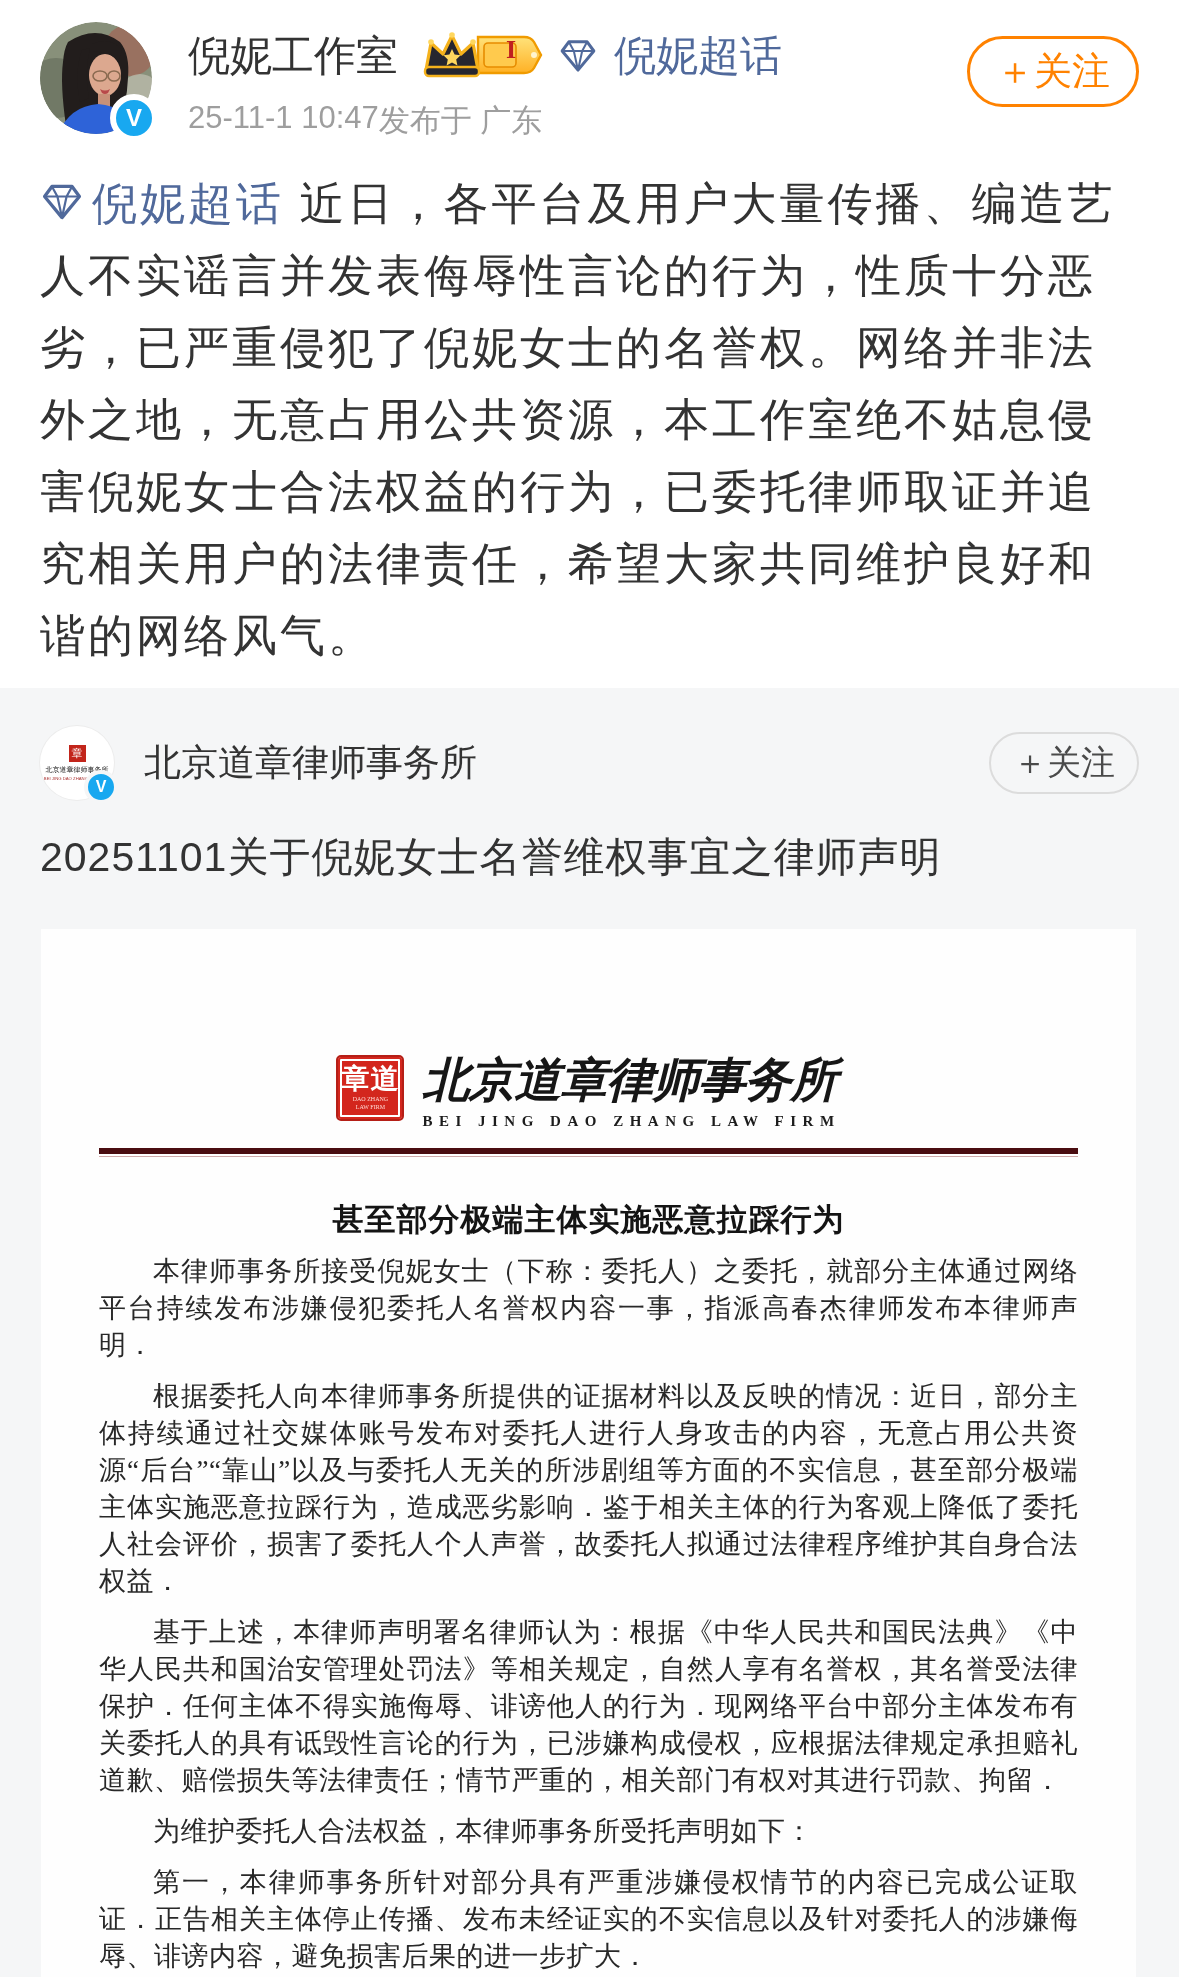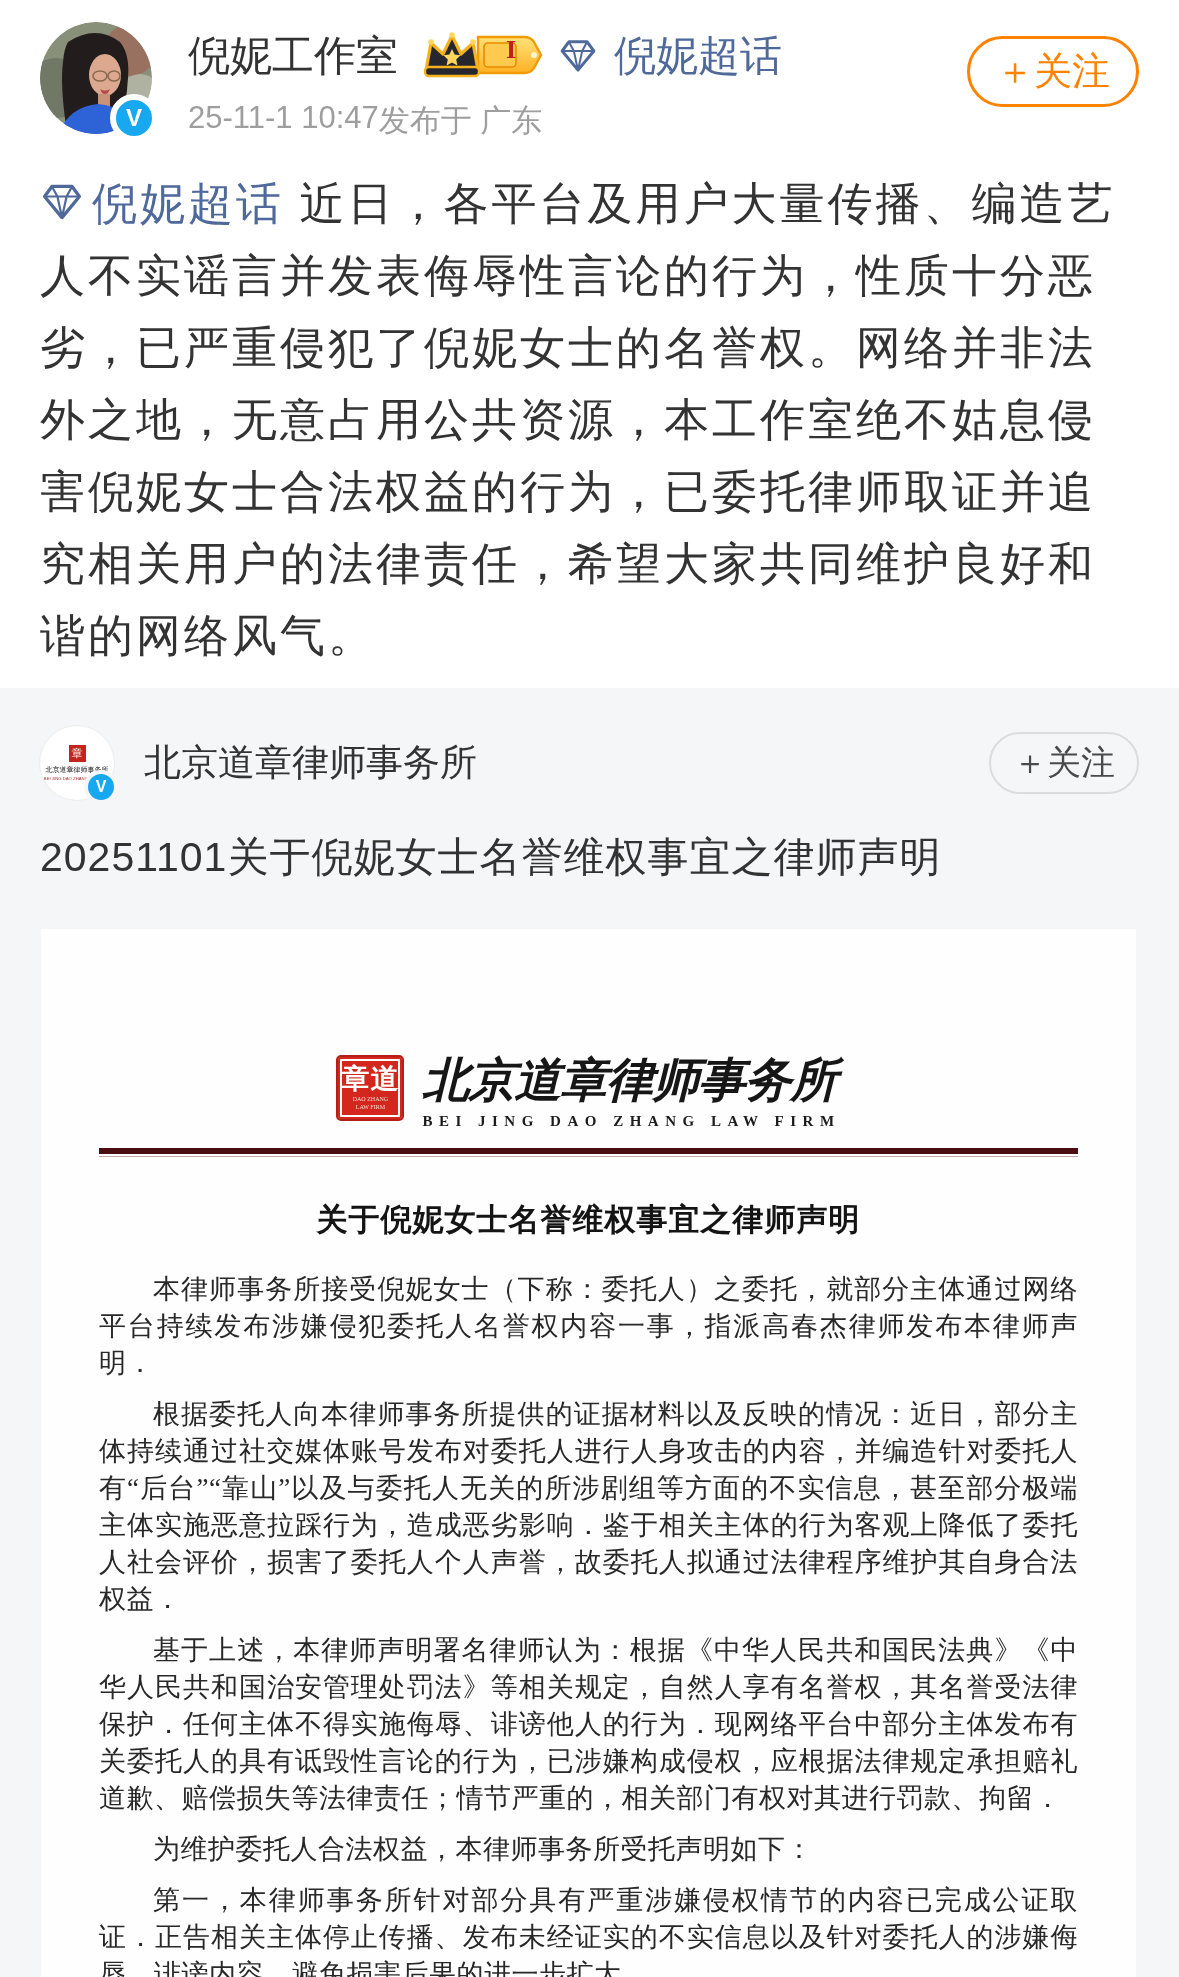--- a/index.html
+++ b/index.html
@@ -55,21 +55,21 @@
         box-shadow:inset 0 0 0 2px #d3261d, inset 0 0 0 4px #ffffff;}
   .seal-chars{color:#fff;font-size:28px;font-weight:bold;line-height:1;letter-spacing:1px;}
   .seal-caption{color:#ffd9d4;font-size:6px;line-height:1.2;text-align:center;margin-top:3px;}
   .firm-block{text-align:left;}
   .firm-cn{font-size:47px;font-weight:bold;font-style:italic;letter-spacing:-1px;color:#161616;line-height:1.1;}
   .firm-en{font-size:15px;font-weight:bold;letter-spacing:6.5px;color:#1c1c1c;margin-top:6px;}
   .doc-rule{margin-top:18px;height:2px;border-top:6px solid #4a0d11;border-bottom:1px solid #cfa9a9;background:#fff;}
   .doc-title{margin-top:42px;text-align:center;font-size:31px;font-weight:bold;color:#141414;letter-spacing:1px;}
   .doc-body p{margin:14px 0 0;text-indent:2em;font-size:27px;line-height:37px;text-align:justify;
               letter-spacing:.5px;color:#282828;}
-  .doc-body p.first{margin-top:30px;}
+  .doc-body p.first{margin-top:12px;}
 </style>
 </head>
 <body>
 
 <div class="page">
 
   <div class="main-post">
     <div class="post-header">
       <div class="avatar-wrap">
         <svg class="avatar" viewBox="0 0 112 112">
@@ -176,25 +176,25 @@
           </div>
         </div>
         <div class="firm-block">
           <div class="firm-cn">北京道章律师事务所</div>
           <div class="firm-en">BEI JING DAO ZHANG LAW FIRM</div>
         </div>
       </div>
 
       <div class="doc-rule"></div>
 
-      <div class="doc-title">关于倪妮女士名誉维权事宜之律师声明</div>
+      <div class="doc-title">甚至部分极端主体实施恶意拉踩行为</div>
 
       <div class="doc-body">
         <p class="first">本律师事务所接受倪妮女士（下称：委托人）之委托，就部分主体通过网络平台持续发布涉嫌侵犯委托人名誉权内容一事，指派高春杰律师发布本律师声明．</p>
-        <p>根据委托人向本律师事务所提供的证据材料以及反映的情况：近日，部分主体持续通过社交媒体账号发布对委托人进行人身攻击的内容，并编造针对委托人有“后台”“靠山”以及与委托人无关的所涉剧组等方面的不实信息，甚至部分极端主体实施恶意拉踩行为，造成恶劣影响．鉴于相关主体的行为客观上降低了委托人社会评价，损害了委托人个人声誉，故委托人拟通过法律程序维护其自身合法权益．</p>
+        <p>根据委托人向本律师事务所提供的证据材料以及反映的情况：近日，部分主体持续通过社交媒体账号发布对委托人进行人身攻击的内容，无意占用公共资源“后台”“靠山”以及与委托人无关的所涉剧组等方面的不实信息，甚至部分极端主体实施恶意拉踩行为，造成恶劣影响．鉴于相关主体的行为客观上降低了委托人社会评价，损害了委托人个人声誉，故委托人拟通过法律程序维护其自身合法权益．</p>
         <p>基于上述，本律师声明署名律师认为：根据《中华人民共和国民法典》《中华人民共和国治安管理处罚法》等相关规定，自然人享有名誉权，其名誉受法律保护．任何主体不得实施侮辱、诽谤他人的行为．现网络平台中部分主体发布有关委托人的具有诋毁性言论的行为，已涉嫌构成侵权，应根据法律规定承担赔礼道歉、赔偿损失等法律责任；情节严重的，相关部门有权对其进行罚款、拘留．</p>
         <p>为维护委托人合法权益，本律师事务所受托声明如下：</p>
         <p>第一，本律师事务所针对部分具有严重涉嫌侵权情节的内容已完成公证取证．正告相关主体停止传播、发布未经证实的不实信息以及针对委托人的涉嫌侮辱、诽谤内容，避免损害后果的进一步扩大．</p>
 
       </div>
     </div>
   </div>
 
 </div>
 

